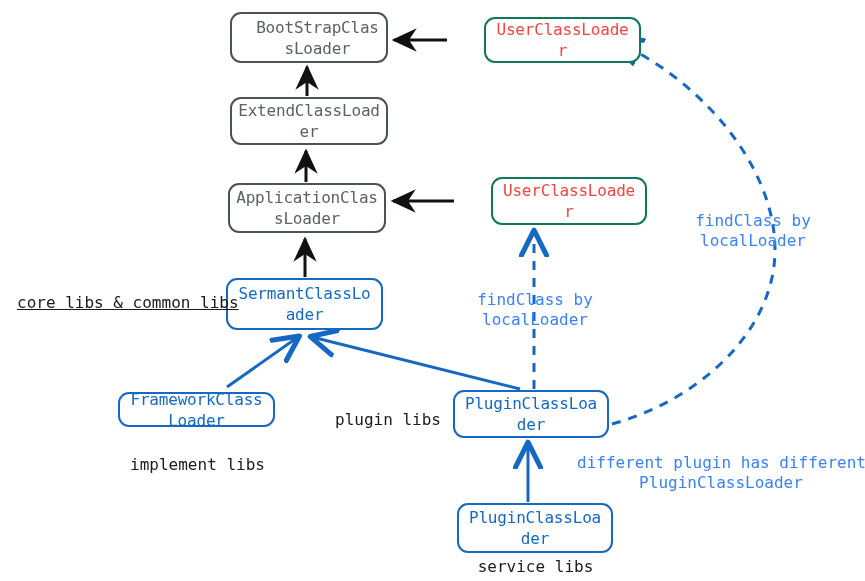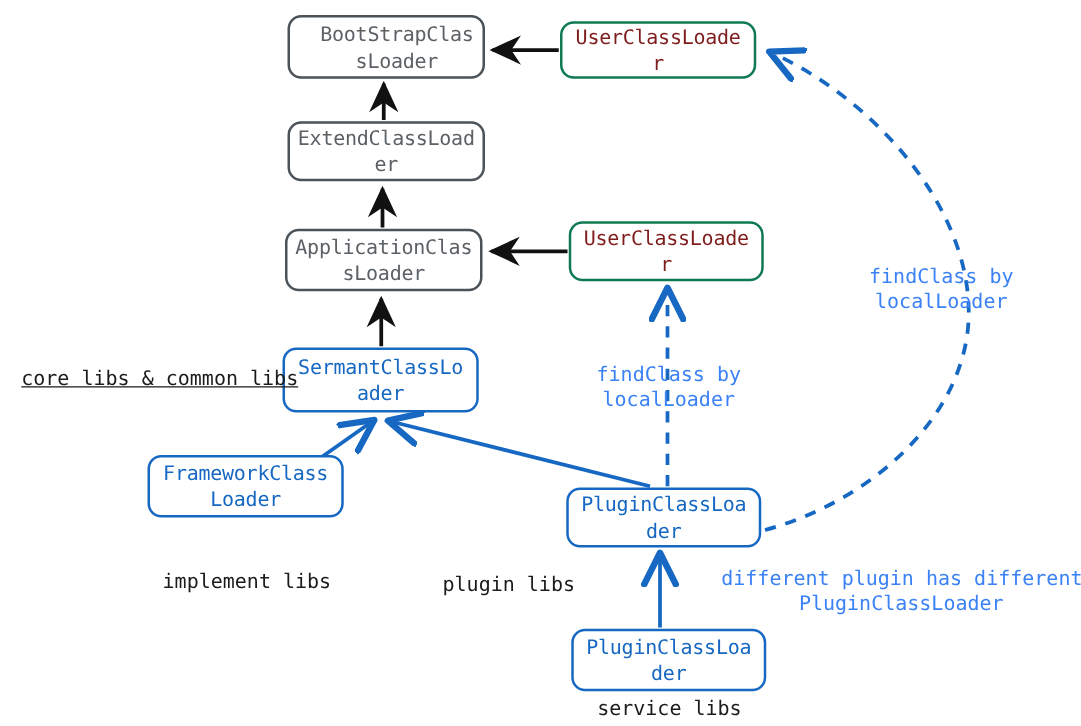--- a/index.html
+++ b/index.html
@@ -32,21 +32,22 @@
     white-space: pre-wrap;
     word-break: break-all;
     padding: 0 6px;
   }
   .node.gray {
     border: 2.5px solid #4b5258;
     color: #5c6166;
   }
   .node.green {
     border: 2.5px solid #0f7a52;
-    color: #7f1d1d;
+    color: #ef4444;
+    margin-left: 36px;
   }
   .node.blue {
     border: 2.5px solid #1668c2;
     color: #1668c2;
     text-align: center;
   }
   .caption {
     position: absolute;
     font-family: "DejaVu Sans Mono", "Liberation Mono", monospace;
     font-size: 16px;
@@ -143,37 +144,37 @@
   </div>
 
   <div class="node green" style="left:455px; top:177px; width:156px; height:48px;">
     <span>UserClassLoader</span>
   </div>
 
   <div class="node blue" style="left:226px; top:278px; width:157px; height:52px;">
     <span>SermantClassLoader</span>
   </div>
 
-  <div class="node blue" style="left:118px; top:364px; width:157px; height:50px;">
+  <div class="node blue" style="left:118px; top:392px; width:157px; height:35px;">
     <span>FrameworkClassLoader</span>
   </div>
 
   <div class="node blue" style="left:453px; top:390px; width:156px; height:48px;">
     <span>PluginClassLoader</span>
   </div>
 
   <div class="node blue" style="left:457px; top:503px; width:156px; height:50px;">
     <span>PluginClassLoader</span>
   </div>
 
   <div class="caption black right" style="left:17px; top:293px; width:220px;text-decoration:underline;">core libs &amp; common libs</div>
 
   <div class="caption black ctr" style="left:115px; top:455px; width:165px;">implement libs</div>
 
-  <div class="caption black right" style="left:316px; top:410px; width:144px;margin-top:48px;">plugin libs</div>
+  <div class="caption black right" style="left:297px; top:410px; width:144px;">plugin libs</div>
 
   <div class="caption black ctr" style="left:453px; top:557px; width:165px;">service libs</div>
 
   <div class="caption blue ctr" style="left:455px; top:290px; width:160px;">findClass by
 localLoader</div>
 
   <div class="caption blue ctr" style="left:673px; top:211px; width:160px;">findClass by
 localLoader</div>
 
   <div class="caption blue ctr" style="left:577px; top:453px; width:288px;">different plugin has different

